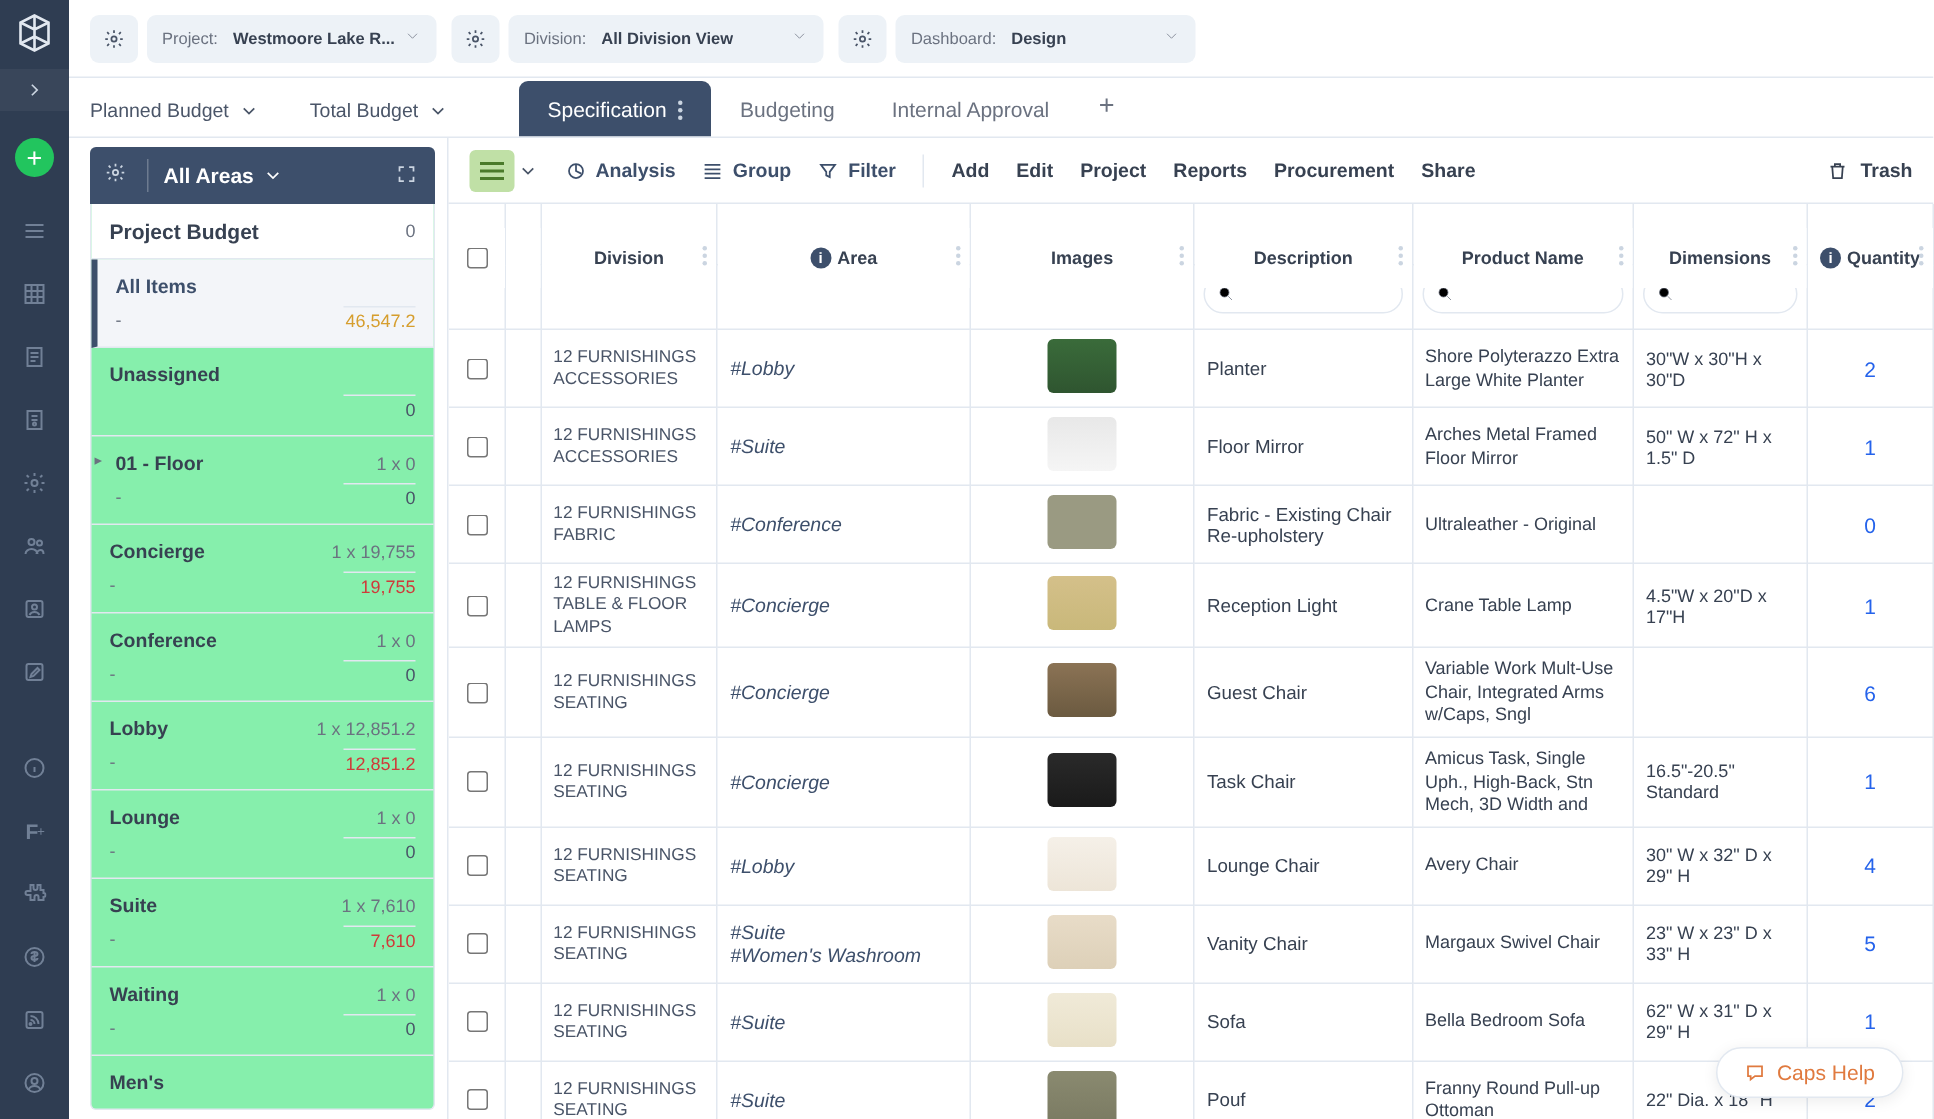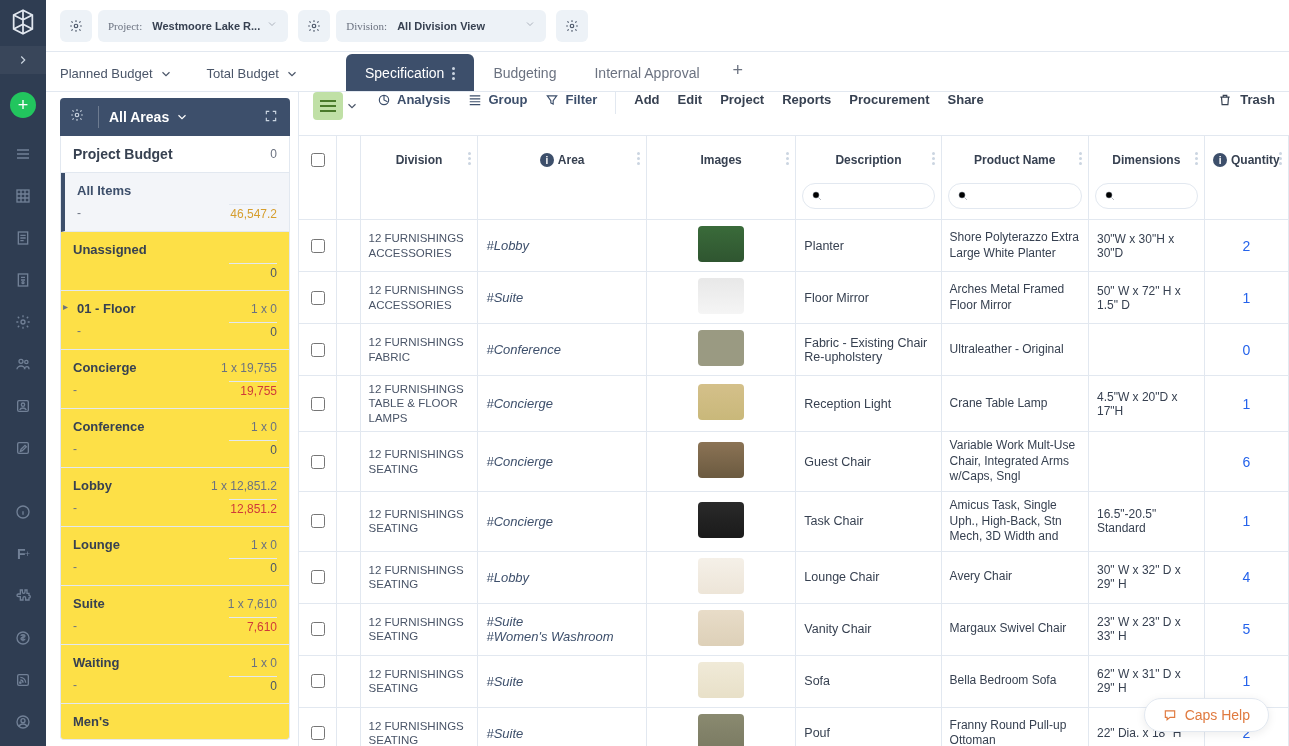--- a/index.html
+++ b/index.html
@@ -60,21 +60,21 @@
   }
   .topbar-group { display:flex; align-items:center; gap:6px; }
   .gear-btn {
     width:32px; height:32px; border-radius:6px; background:var(--grey-pill);
     display:flex; align-items:center; justify-content:center; cursor:pointer;
   }
   .pill {
     height:32px; min-width:180px; padding:0 10px; border-radius:6px; background:var(--grey-pill);
     display:flex; align-items:center; cursor:pointer; gap:6px;
   }
-  .pill .label { font-size:11px; color:var(--text-light);font-family:Liberation Serif, serif; }
+  .pill .label { font-size:11px; color:var(--text-light); }
   .pill .val { font-size:11px; font-weight:700; color:var(--text-dark); margin-left:4px; white-space:nowrap; overflow:hidden; text-overflow:ellipsis; max-width:160px;}
   .pill .chev { margin-left:auto; }
   .chev svg { width:12px; height:12px; stroke: var(--text-light); }
 
   
   .row2 {
     display:flex; align-items:flex-end; padding-left:14px; gap:34px; height:40px;
     border-bottom:1px solid var(--border);
   }
   .budget-dd { display:flex; align-items:center; gap:6px; font-size:13px; color:var(--text); cursor:pointer; padding-bottom:10px;}
@@ -101,21 +101,21 @@
   .side-head {
     background: var(--navy); color:#fff; height:38px; border-radius:4px 4px 0 0;
     display:flex; align-items:center; padding:0 10px; gap:10px;
   }
   .side-head .gear { width:18px;height:18px;color:#cbd5e1; cursor:pointer;}
   .side-head .sep { width:1px; height:22px; background: rgba(255,255,255,.25);}
   .side-head .areas { font-weight:600; font-size:14px; display:flex; align-items:center; gap:6px; cursor:pointer;}
   .side-head .fs { margin-left:auto; cursor:pointer; width:16px;height:16px; color:#cbd5e1;}
   .side-box {
     border:1px solid var(--border); border-top:none; border-radius:0 0 4px 4px;
-    background:#fde047;
+    background:#86efac;
   }
   .side-row {
     padding: 10px 12px; border-bottom:1px solid var(--border);
     display:flex; flex-direction:column; gap:6px;
   }
   .side-row:last-child { border-bottom:none; }
   .sr-top { display:flex; align-items:center; justify-content:space-between;}
   .sr-name { font-weight:600; font-size:13px; color:var(--text-dark); }
   .sr-count { font-size:12px; color:var(--text-light); }
   .sr-bottom { display:flex; justify-content:space-between; align-items:center; font-size:12px;}
@@ -129,21 +129,21 @@
   .side-row.all-items .sr-name { color: var(--navy); }
   .side-row.has-chev { position:relative; }
   .side-row.has-chev::before {
     content:"▸"; position:absolute; left:2px; top:10px; font-size:10px; color:var(--text-light);
   }
   .side-row.has-chev { padding-left: 16px;}
 
   
   .table-wrap { flex:1; display:flex; flex-direction:column; min-width:0; border-left:1px solid var(--border); }
   .toolbar {
-    height:44px; display:flex; align-items:flex-start; gap:18px; padding:0 14px;
+    height:44px; display:flex; align-items:center; gap:18px; padding:0 14px;
     border-bottom:1px solid var(--border);
   }
   .hamburger {
     width:30px; height:28px; border-radius:4px; background: #c0e0a6;
     display:flex; align-items:center; justify-content:center; cursor:pointer;
   }
   .hamburger span, .hamburger::before, .hamburger::after {
     content:""; width:16px; height:2px; background: #4a7a2a; display:block;
   }
   .hamburger { flex-direction:column; gap:3px;}
@@ -160,21 +160,21 @@
   col.c-chk2  { width:22px; }
   col.c-div   { width:112px; }
   col.c-area  { width:160px; }
   col.c-img   { width:142px; }
   col.c-desc  { width:138px; }
   col.c-prod  { width:140px; }
   col.c-dim   { width:110px; }
   col.c-qty   { width:80px; }
 
   thead th {
-    position:sticky; top:4px; background:#fff;
+    position:sticky; top:16px; background:#fff;
     font-size:12px; font-weight:700; color:var(--text-dark);
     padding:10px 6px; border-bottom:1px solid var(--border); border-right:1px solid var(--border);
     text-align:center;
   }
   thead th .th-inner { display:flex; align-items:center; justify-content:center; gap:4px;}
   thead th .kebab { width:3px; display:flex; flex-direction:column; gap:2px; position:absolute; right:6px; top:12px;}
   thead th .kebab span{width:3px;height:3px;background:#cbd5e1;border-radius:50%;}
   thead th { position:relative; }
 
   tr.filter-row td {
@@ -356,20 +356,27 @@
             </svg></span>
       </div>
     </div>
     <div class="topbar-group">
       <div class="gear-btn">
           <svg class="ico-s" viewBox="0 0 24 24" stroke="#6b7280">
             <circle cx="12" cy="12" r="3"></circle>
             <path d="M12 2v3M12 19v3M4.2 4.2l2.1 2.1M17.7 17.7l2.1 2.1M2 12h3M19 12h3M4.2 19.8l2.1-2.1M17.7 6.3l2.1-2.1"></path>
           </svg>
         </div>
+      <div class="pill" style="min-width:200px">
+        <span class="label">Dashboard:</span>
+        <span class="val">Design</span>
+        <span class="chev"><svg viewBox="0 0 24 24">
+              <path d="M6 9l6 6 6-6" fill="none"></path>
+            </svg></span>
+      </div>
     </div>
   </div>
 
   <div class="row2">
     <div class="row2-left">
       <div class="budget-dd">
         <span>Planned Budget</span>
         <svg class="ico-s" viewBox="0 0 24 24" stroke="#6b7280">
             <path d="M6 9l6 6 6-6"></path>
           </svg>

